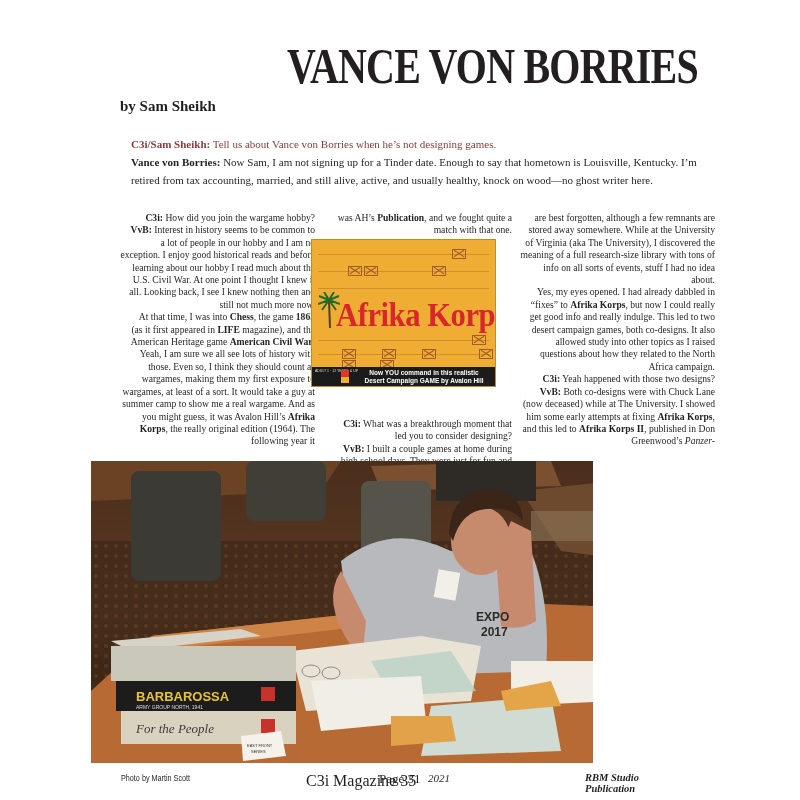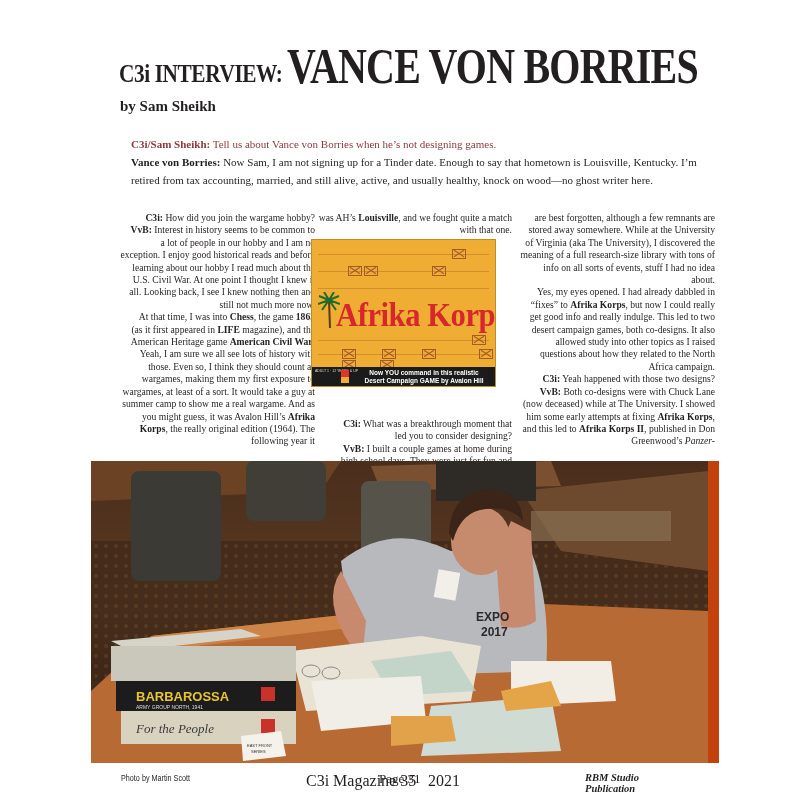--- a/index.html
+++ b/index.html
@@ -30,53 +30,52 @@
   .boxart .unit::before, .boxart .unit::after { content: ""; position: absolute; left: 0; top: 3px; width: 12px; height: 1px; background: #a35b2a; }
   .boxart .unit::before { transform: rotate(33deg); }
   .boxart .unit::after { transform: rotate(-33deg); }
   .boxart .logo { position: absolute; left: 24px; top: 56px; font-family: "Liberation Serif", serif; font-weight: bold; color: #d8262d; font-size: 34px; letter-spacing: -0.5px; transform: scaleX(0.9); transform-origin: left top; white-space: nowrap; }
   .boxart .palm { position: absolute; left: 6px; top: 52px; width: 22px; height: 36px; }
   .boxart .strip { position: absolute; left: 0; right: 0; bottom: 0; height: 19px; background: #1b1b1b; color: #fff; font-family: "Liberation Sans", sans-serif; font-weight: bold; font-size: 6.5px; line-height: 8px; }
   .boxart .strip .tag { position: absolute; left: 3px; top: 2px; font-size: 3.5px; line-height: 4px; color: #ddd; font-weight: normal; }
   .boxart .strip .flag { position: absolute; left: 29px; top: 3px; width: 8px; height: 13px; background: linear-gradient(#e0342d 50%, #efae33 50%); }
   .boxart .strip .slogan { position: absolute; left: 44px; top: 2px; width: 136px; text-align: center; }
 
-  .photo { position: absolute; left: 91px; top: 461px; width: 628px; height: 302px; overflow: hidden; background: #c2410c; }
+  .photo { position: absolute; left: 91px; top: 461px; width: 502px; height: 302px; overflow: hidden; background: #d946ef; }
   .photo svg { display: block; }
 
   .footer { position: absolute; top: 771px; left: 0; width: 643px; height: 16px; }
   .footer .credit { position: absolute; left: 121px; top: 2px; font-family: "Liberation Sans", sans-serif; font-size: 8.5px; transform: scaleX(0.85); transform-origin: left; }
   .footer .mag { position: absolute; left: 306px; top: 1px; font-size: 16px; }
   .footer .page { position: absolute; left: 359px; top: 0px; font-size: 13px; padding-left: 20px; }
-  .footer .year { position: absolute; left: 428px; top: 1px; font-size: 16px; }
+  .footer .year { position: absolute; left: 428px; top: 1px; font-style: italic; font-size: 11px; }
   .footer .pub { position: absolute; left: 585px; top: 1px; font-style: italic; font-weight: bold; font-size: 10.5px; }
 </style>
 </head>
 <body>
 
 <div class="title-row">
-  <div class="title-prefix-wrap"><span class="title-prefix">C3i INTERVIEW:</span></div>
   <div class="title-name">VANCE VON BORRIES</div>
 </div>
 
 <div class="byline">by Sam Sheikh</div>
 
 <div class="intro">
   <p class="q"><b>C3i/Sam Sheikh:</b><span> Tell us about Vance von Borries when he’s not designing games.</span></p>
   <p><b>Vance von Borries:</b><span> Now Sam, I am not signing up for a Tinder date. Enough to say that hometown is Louisville, Kentucky. I’m retired from tax accounting, married, and still alive, active, and usually healthy, knock on wood—no ghost writer here.</span></p>
 </div>
 
 <div class="col col-1">
   <p><b>C3i:</b><span> How did you join the wargame hobby?</span></p>
   <p><b>VvB:</b><span> Interest in history seems to be common to a lot of people in our hobby and I am no exception. I enjoy good historical reads and before learning about our hobby I read much about the U.S. Civil War. At one point I thought I knew it all. Looking back, I see I knew nothing then and still not much more now.</span></p>
   <p><span>At that time, I was into </span><b>Chess</b><span>, the game </span><b>1863</b><span> (as it first appeared in </span><b>LIFE</b><span> magazine), and the American Heritage game </span><b>American Civil War</b><span>. Yeah, I am sure we all see lots of history with those. Even so, I think they should count as wargames, making them my first exposure to wargames, at least of a sort. It would take a guy at summer camp to show me a real wargame. And as you might guess, it was Avalon Hill’s </span><b>Afrika Korps</b><span>, the really original edition (1964). The following year it</span></p>
 </div>
 
 <div class="col col-2">
-  <p class="noindent"><span>was AH’s </span><b>Louisville</b><span>, and we fought quite a match with that one.</span></p>
+  <p class="noindent"><span>was AH’s </span><b>Publication</b><span>, and we fought quite a match with that one.</span></p>
   <div style="height:181px"></div>
   <p style="text-indent:16px"><b>C3i:</b><span> What was a breakthrough moment that led you to consider designing?</span></p>
   <p><b>VvB:</b><span> I built a couple games at home during high school days. They were just for fun and</span></p>
 </div>
 
 <div class="boxart">
   <div class="line" style="top:14px"></div>
   <div class="line" style="top:31px"></div>
   <div class="line" style="top:48px"></div>
   <div class="line" style="top:100px"></div>

